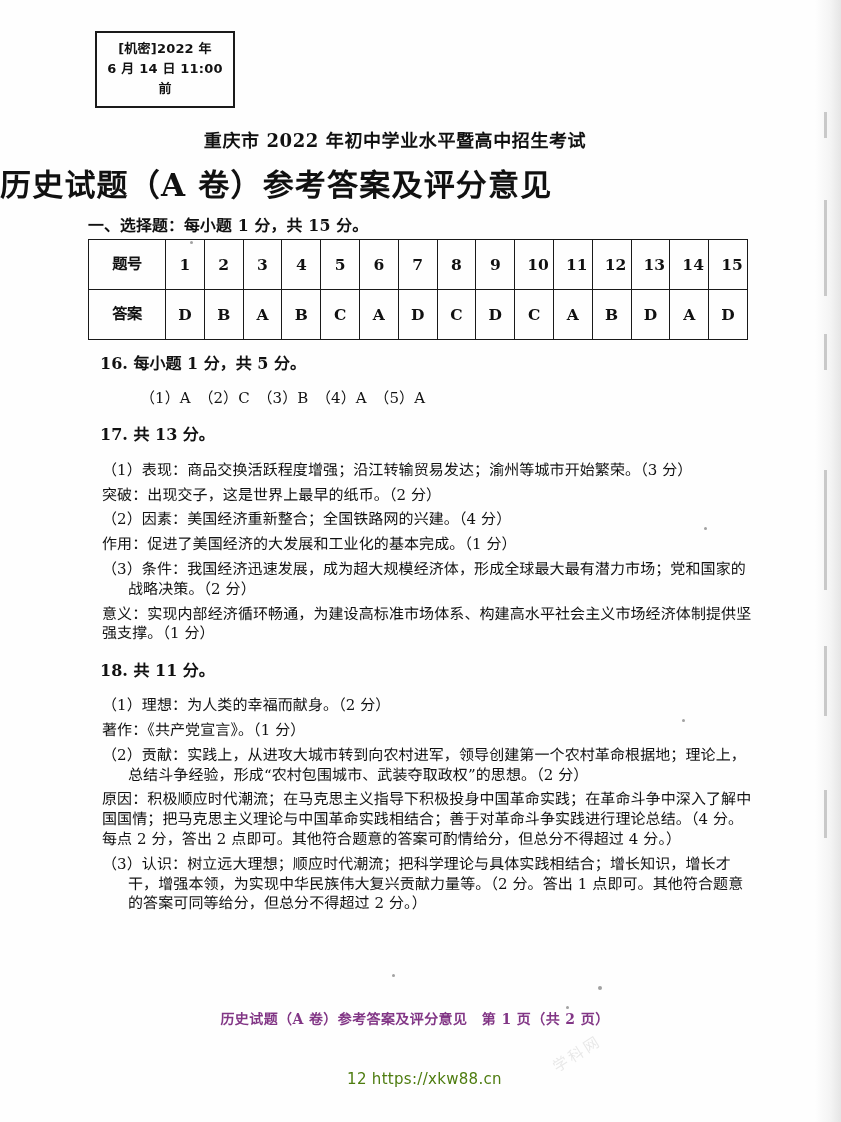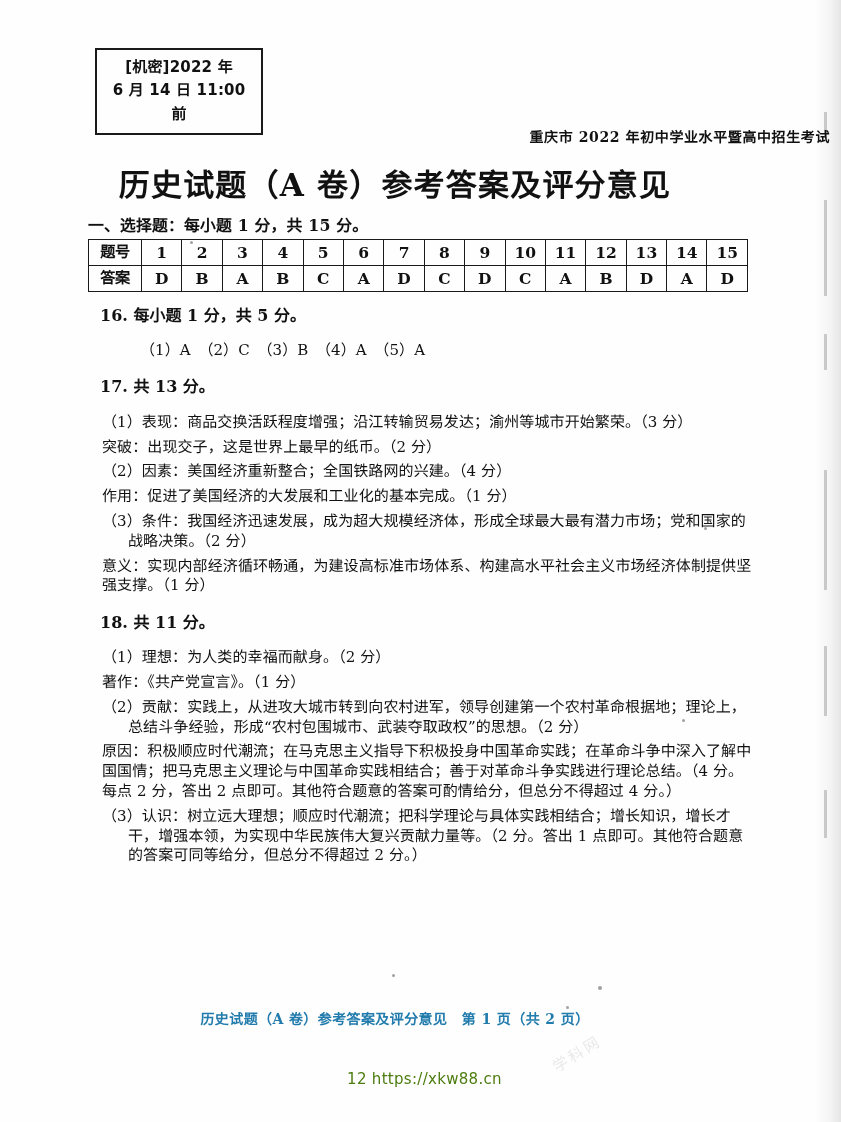--- a/index.html
+++ b/index.html
@@ -53,53 +53,52 @@
     position: absolute;
     background: #555;
     border-radius: 50%;
     opacity: .55;
   }
 
   
   #confidential-box {
     position: absolute;
     left: 95px;
-    top: 48px;
-    width: 168px;
+    top: 31px;
+    width: 140px;
     border: 2px solid #1a1a1a;
     padding: 6px 6px 7px 6px;
     box-sizing: border-box;
     font-family: "DejaVu Sans", "Liberation Sans", sans-serif;
-    font-size: 15px;
+    font-size: 13px;
     line-height: 1.55;
     font-weight: 700;
     text-align: center;
     letter-spacing: .2px;
   }
   #confidential-box .line2 { font-weight: 700; }
 
   
   #exam-name {
     position: absolute;
     left: 0;
     top: 126px;
     width: 790px;
-    text-align: right;
+    text-align: center;
     font-family: "DejaVu Serif", "Liberation Serif", serif;
     font-weight: 700;
-    font-size: 14px;
+    font-size: 18px;
     letter-spacing: .6px;
-    padding-left: 40px;
   }
   #paper-title {
     position: absolute;
     left: 0;
     top: 160px;
     width: 790px;
-    text-align: center;
+    text-align: left;
     font-family: "DejaVu Serif", "Liberation Serif", serif;
     font-weight: 700;
     font-size: 31px;
     letter-spacing: 1.2px;
   }
 
   
   #content {
     position: absolute;
     left: 88px;
@@ -139,41 +138,42 @@
     width: 660px;
     table-layout: fixed;
   }
   #answer-table td, #answer-table th {
     border: 1.6px solid #1a1a1a;
     height: 25px;
     text-align: center;
     vertical-align: middle;
     font-weight: 700;
     font-size: 15.5px;
-    padding: 0;
+    padding: 12px;
   }
   #answer-table .rowlab {
     width: 52px;
     font-size: 15.2px;
     letter-spacing: -.5px;
   }
   #answer-table td.cell { font-family: "DejaVu Serif", "Liberation Serif", serif; }
 
   
   #page-footer {
     position: absolute;
     left: 0;
     top: 1008px;
     width: 790px;
     text-align: center;
     font-weight: 700;
     font-size: 14px;
     letter-spacing: .4px;
-    color: #0369a1;
+    color: #701a75;
     opacity: .88;
+    padding-left: 20px;
   }
 
   
   #site-watermark {
     position: absolute;
     left: 4px;
     top: 1070px;
     width: 841px;
     text-align: center;
     font-family: "DejaVu Sans", "Liberation Sans", sans-serif;

